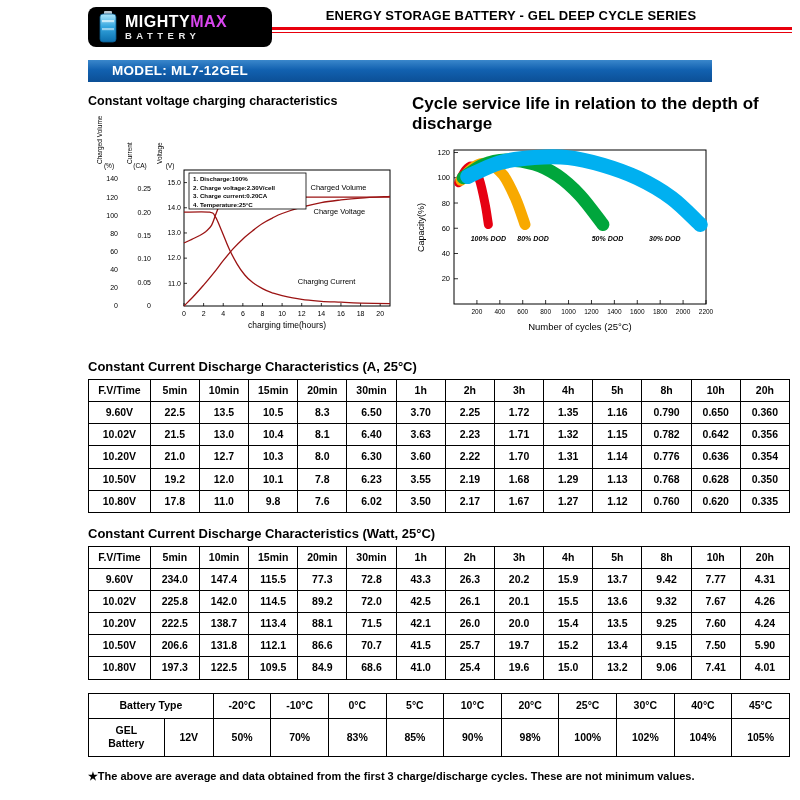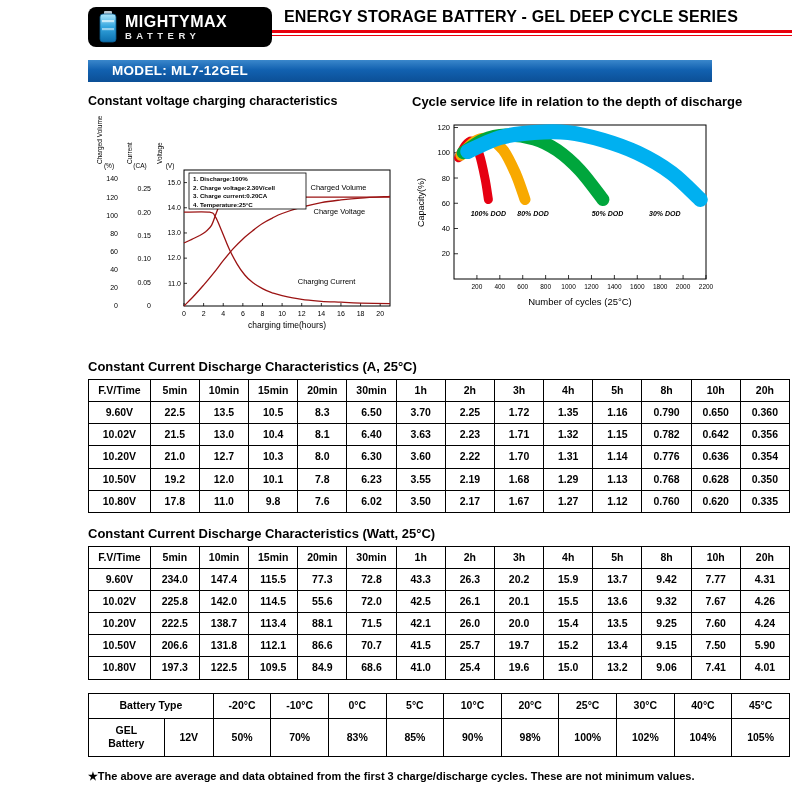--- a/index.html
+++ b/index.html
@@ -4,35 +4,35 @@
 <style>
   html,body{margin:0;padding:0;background:#fff;}
   body{width:800px;font-family:"Liberation Sans",sans-serif;color:#000;}
   .page{position:relative;width:800px;height:800px;overflow:hidden;box-sizing:border-box;background:#fff;}
 
   
   .header{position:relative;height:54px;}
   .logo{position:absolute;left:88px;top:7px;width:184px;height:40px;background:#000;border-radius:8px;
         display:flex;align-items:center;gap:7px;padding:0 10px;box-sizing:border-box;z-index:2;}
   .logo-txt .l1{font-size:16px;font-weight:bold;letter-spacing:.5px;line-height:17px;color:#fff;}
-  .logo-txt .l1 .max{color:#ffffff;}
+  .logo-txt .l1 .max{color:#d946ef;}
   .logo-txt .l2{font-size:9.5px;font-weight:bold;letter-spacing:4.5px;color:#e8e8e8;line-height:12px;}
   .header-right{position:absolute;left:230px;right:8px;top:8px;}
-  .doc-title{font-size:16px;font-weight:bold;text-align:center;letter-spacing:.2px;}
+  .doc-title{font-size:13px;font-weight:bold;text-align:center;letter-spacing:.2px;}
   .rules{margin-top:4px;height:2px;border-top:3px solid #e8000d;border-bottom:1.5px solid #e8000d;}
 
   
   .content{padding-left:88px;padding-right:10px;}
   .model-bar{width:624px;height:22px;margin-top:6px;color:#fff;font-weight:bold;font-size:13.5px;
              line-height:22px;padding-left:24px;box-sizing:border-box;letter-spacing:.3px;
              background:linear-gradient(180deg,#3a87cb 0%,#1261b0 45%,#0c4f96 100%);}
 
   .charts-row{display:flex;gap:14px;margin-top:12px;align-items:flex-start;}
   .chart-title{font-size:12.5px;font-weight:bold;margin:0 0 2px 0;}
-  .chart-block.right .chart-title{font-size:13px;}
+  .chart-block.right .chart-title{font-size:17px;}
   svg text{font-family:"Liberation Sans",sans-serif;fill:#000;}
 
   .table-section{margin-top:13px;}
   .section-title{font-size:13px;font-weight:bold;margin:0 0 5px 0;}
   table{border-collapse:collapse;width:100%;table-layout:fixed;background:#fff;}
   th,td{border:1px solid #000;font-size:10.5px;font-weight:bold;text-align:center;padding:4px 0;
         white-space:pre-line;line-height:1.25;}
   #tbl2 th,#tbl2 td{padding:5.5px 0;}
 
   .footnote{font-size:11px;font-weight:600;margin-top:13px;}
@@ -371,21 +371,21 @@
               <td>13.7</td>
               <td>9.42</td>
               <td>7.77</td>
               <td>4.31</td>
             </tr>
             <tr>
               <th>10.02V</th>
               <td>225.8</td>
               <td>142.0</td>
               <td>114.5</td>
-              <td>55.6</td>
+              <td>89.2</td>
               <td>72.0</td>
               <td>42.5</td>
               <td>26.1</td>
               <td>20.1</td>
               <td>15.5</td>
               <td>13.6</td>
               <td>9.32</td>
               <td>7.67</td>
               <td>4.26</td>
             </tr>

